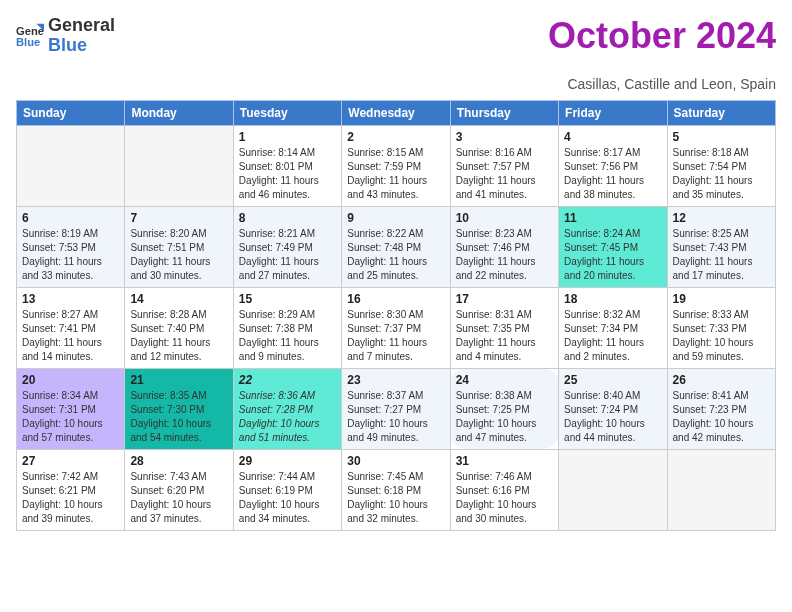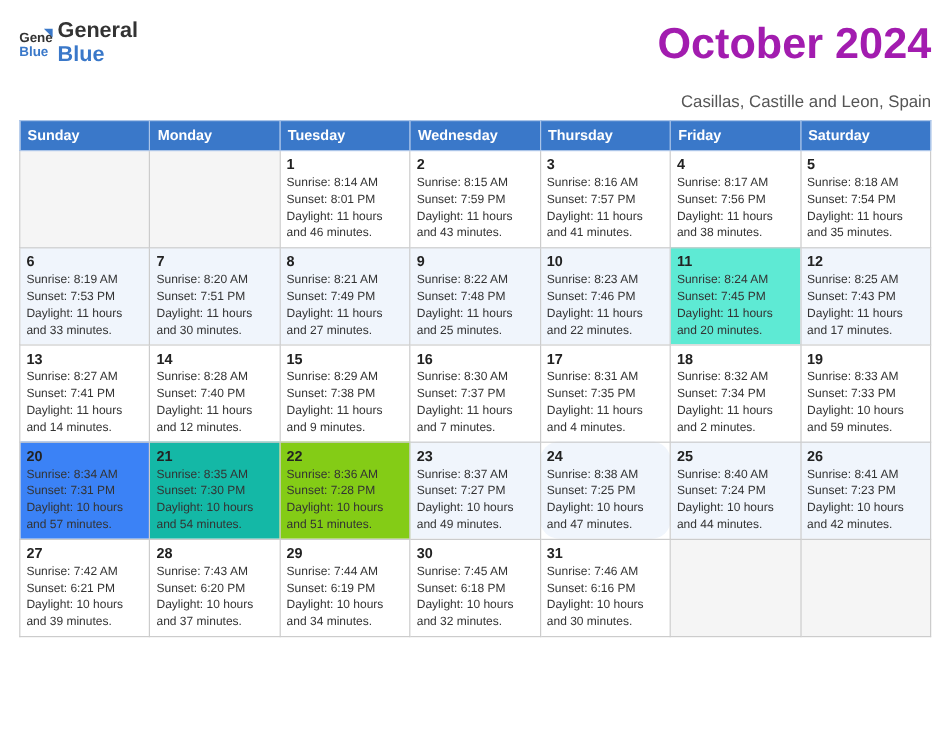--- a/index.html
+++ b/index.html
@@ -206,29 +206,29 @@
         <td>
           <span class="day-number">18</span>
           <div class="day-info">Sunrise: 8:32 AM<br>Sunset: 7:34 PM<br>Daylight: 11 hours and 2 minutes.</div>
         </td>
         <td>
           <span class="day-number">19</span>
           <div class="day-info">Sunrise: 8:33 AM<br>Sunset: 7:33 PM<br>Daylight: 10 hours and 59 minutes.</div>
         </td>
       </tr>
       <tr class="week-row">
-        <td style="background: #3b82f6; margin-left: 28px;">
+        <td style="background: #c4b5fd; margin-left: 28px;">
           <span class="day-number">20</span>
           <div class="day-info">Sunrise: 8:34 AM<br>Sunset: 7:31 PM<br>Daylight: 10 hours and 57 minutes.</div>
         </td>
         <td style="background: #14b8a6;">
           <span class="day-number">21</span>
           <div class="day-info">Sunrise: 8:35 AM<br>Sunset: 7:30 PM<br>Daylight: 10 hours and 54 minutes.</div>
         </td>
-        <td style="background: #84cc16;">
+        <td style="background: #5eead4; font-style: italic;">
           <span class="day-number">22</span>
           <div class="day-info">Sunrise: 8:36 AM<br>Sunset: 7:28 PM<br>Daylight: 10 hours and 51 minutes.</div>
         </td>
         <td style="background: rgb(240, 245, 252);">
           <span class="day-number">23</span>
           <div class="day-info">Sunrise: 8:37 AM<br>Sunset: 7:27 PM<br>Daylight: 10 hours and 49 minutes.</div>
         </td>
         <td style="background: rgb(240, 245, 252); border-radius: 16px;">
           <span class="day-number">24</span>
           <div class="day-info">Sunrise: 8:38 AM<br>Sunset: 7:25 PM<br>Daylight: 10 hours and 47 minutes.</div>

